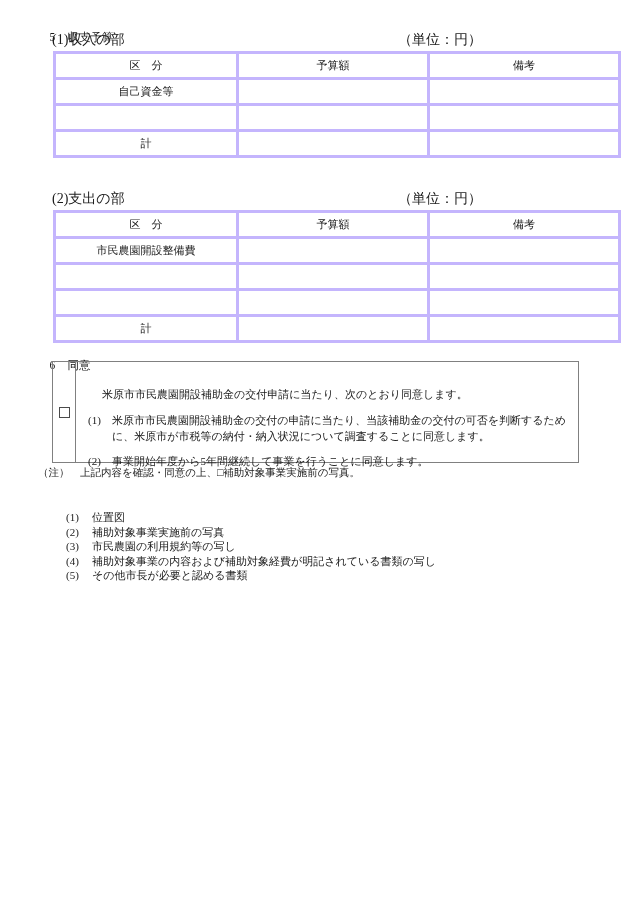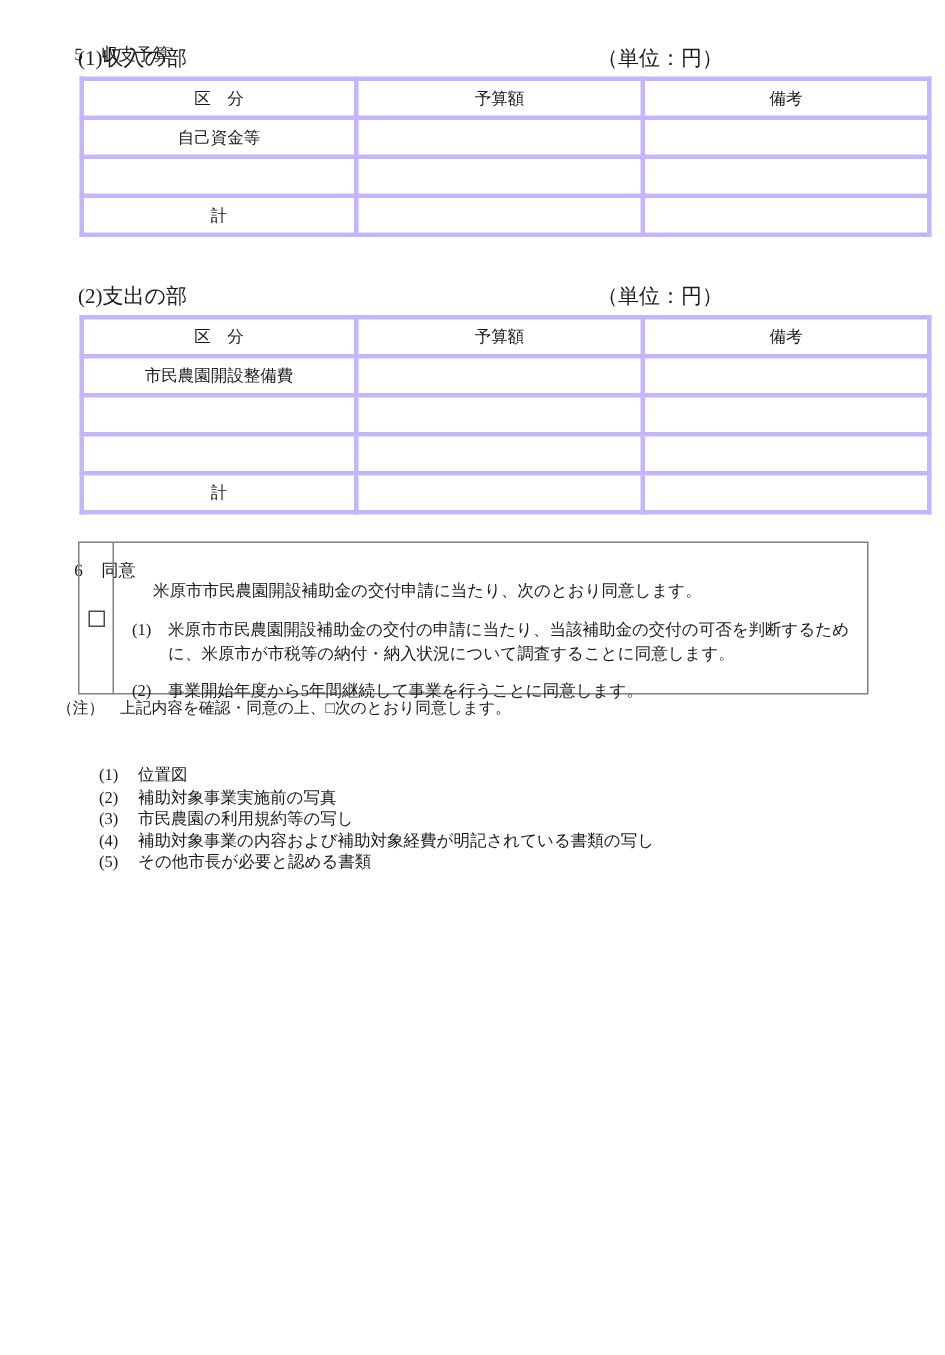--- a/index.html
+++ b/index.html
@@ -207,42 +207,42 @@
         <td class="c-note"></td>
       </tr>
       <tr>
         <td class="c-label">計</td>
         <td class="c-amount"></td>
         <td class="c-note"></td>
       </tr>
     </tbody>
   </table>
 
-  <div class="sec-head" style="left:38px; top:360px;">
+  <div class="sec-head" style="left:38px; top:344px;">
     <span class="sec-num">6</span><span>同意</span>
   </div>
 
   <div class="consent-box" style="left:52px; top:361px; width:527px; height:102px;">
     <div class="consent-check-cell">
       <span class="checkbox-glyph"></span>
     </div>
     <div class="consent-body">
       <p class="consent-lead">米原市市民農園開設補助金の交付申請に当たり、次のとおり同意します。</p>
       <div class="consent-item">
         <span class="ci-num">(1)</span>
         <span class="ci-text">米原市市民農園開設補助金の交付の申請に当たり、当該補助金の交付の可否を判断するために、米原市が市税等の納付・納入状況について調査することに同意します。</span>
       </div>
       <div class="consent-item">
         <span class="ci-num">(2)</span>
         <span class="ci-text">事業開始年度から5年間継続して事業を行うことに同意します。</span>
       </div>
     </div>
   </div>
 
-  <div class="note-line" style="left:38px; top:466px;">（注）　上記内容を確認・同意の上、□次のとおり同意します。</div>
+  <div class="note-line" style="left:38px; top:466px;">（注）　上記内容を確認・同意の上、□補助対象事業実施前の写真。</div>
 
 
   <div class="attach-list" style="left:66px; top:510px;">
     <div class="attach-row">
       <span class="a-num">(1)</span>
       <span class="a-text">位置図</span>
     </div>
     <div class="attach-row">
       <span class="a-num">(2)</span>
       <span class="a-text">補助対象事業実施前の写真</span>

